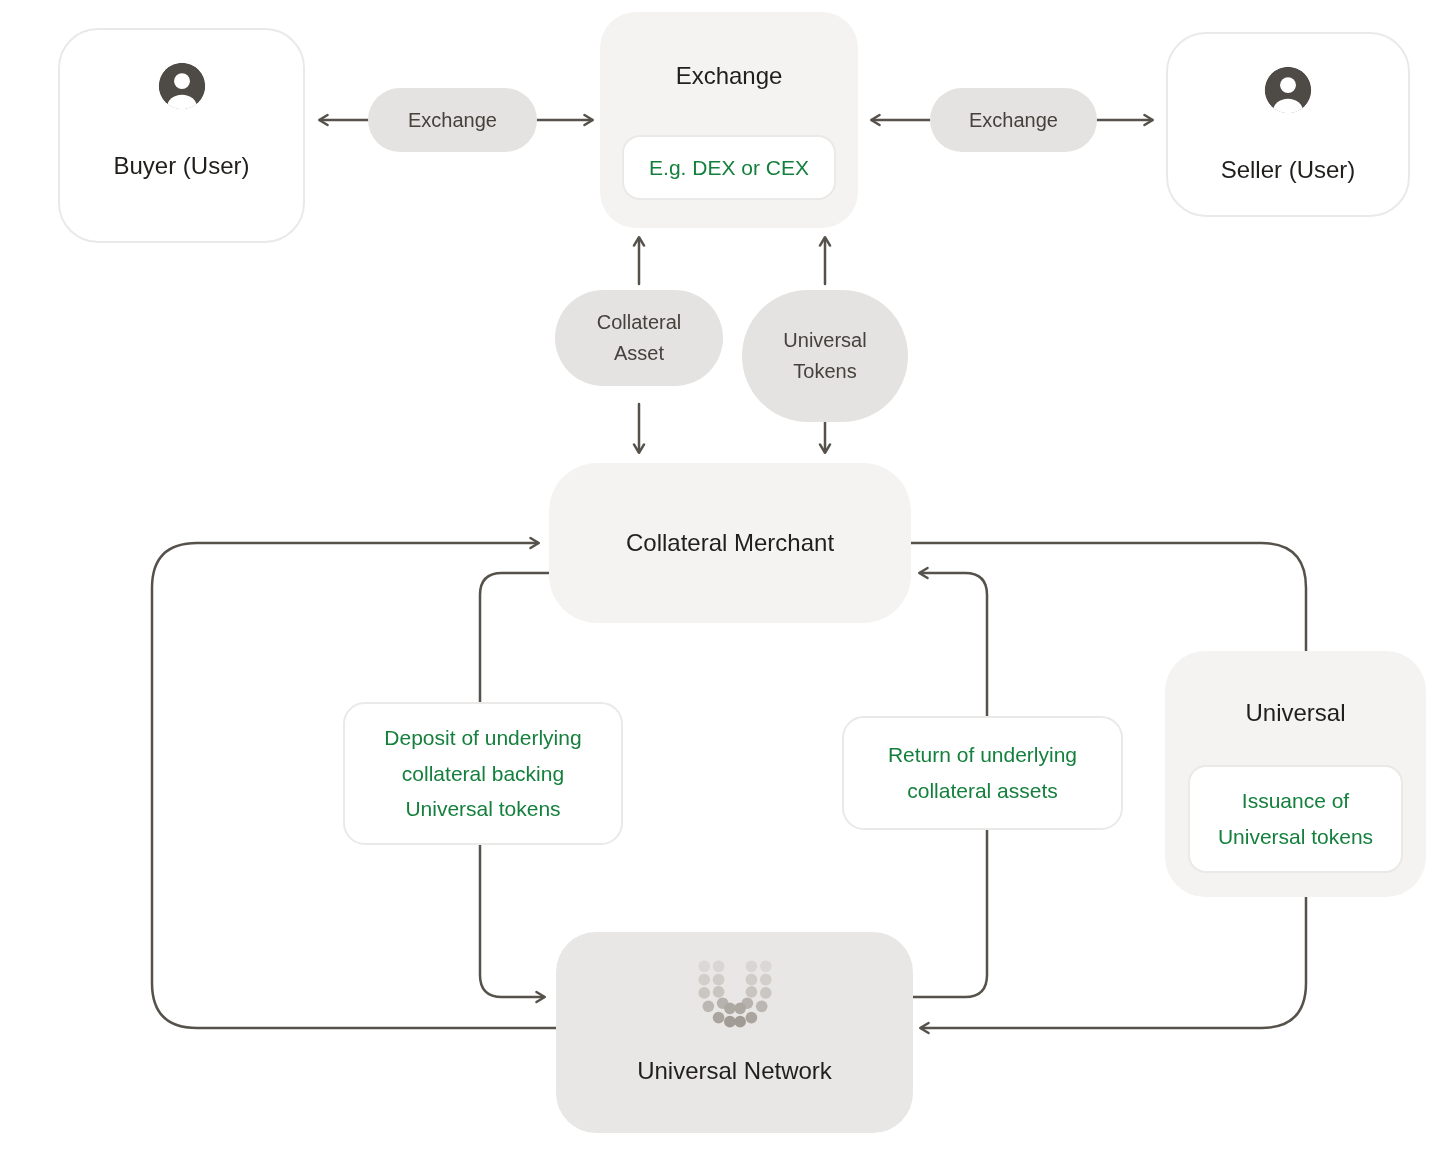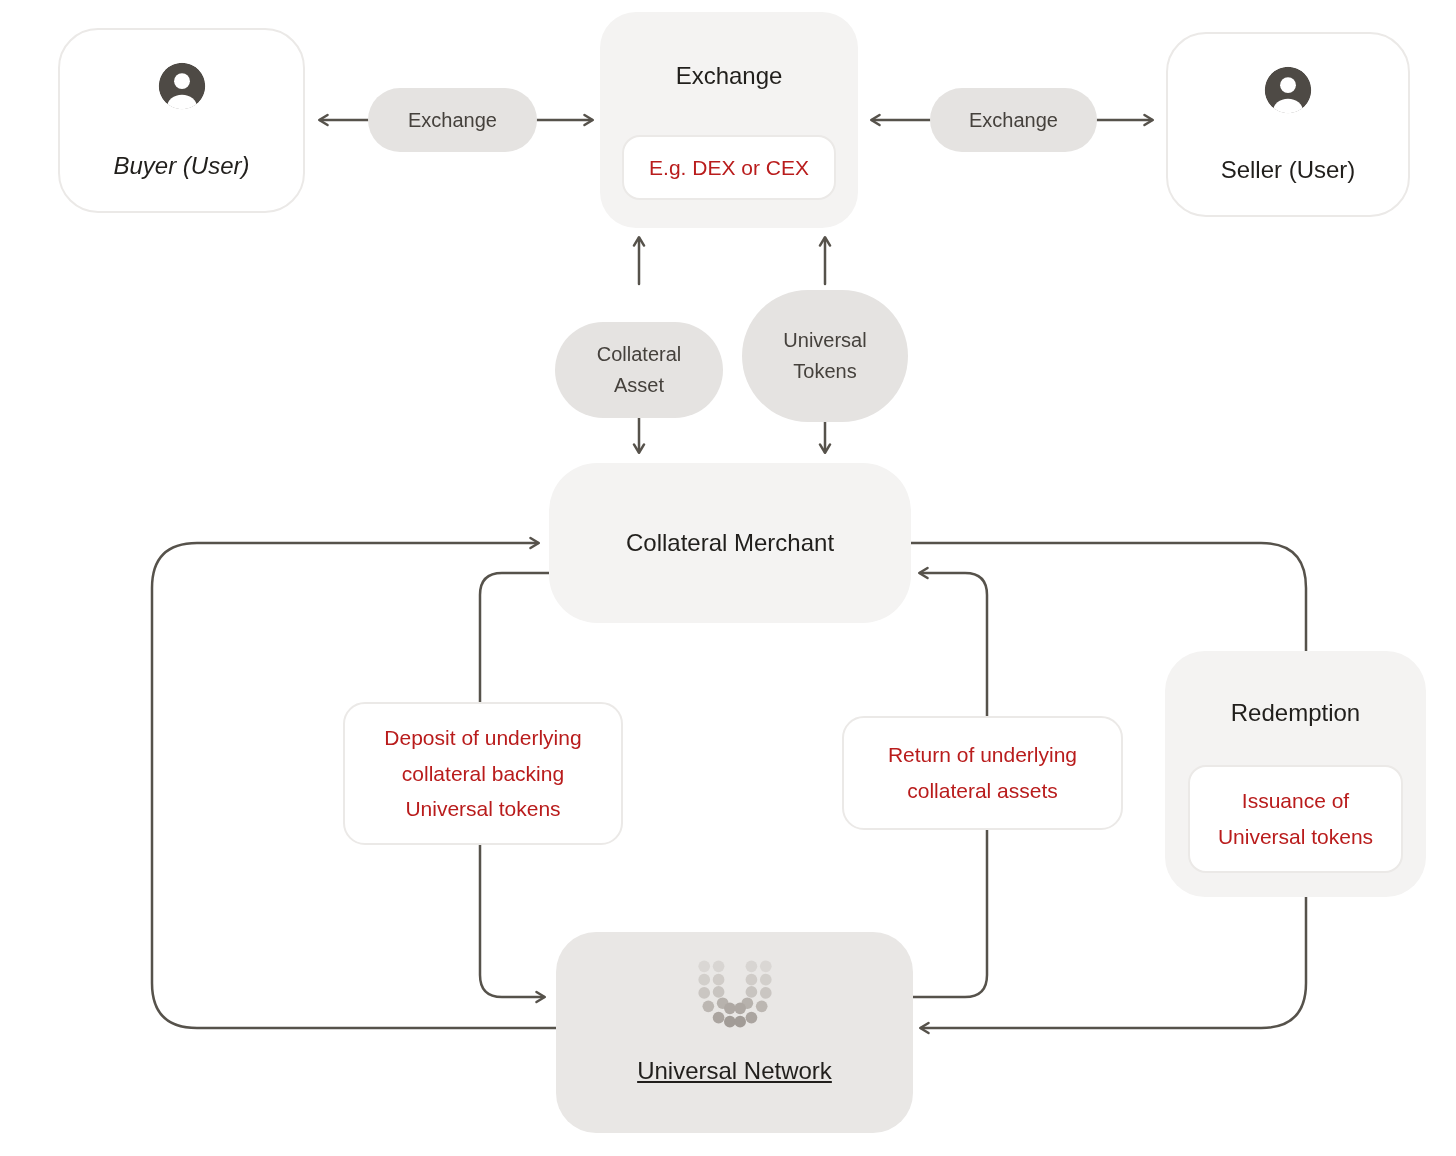--- a/index.html
+++ b/index.html
@@ -16,46 +16,46 @@
 
   
   .card-white{background:#ffffff;border:2px solid #ebe9e7;border-radius:40px;}
   .card-gray{background:#f4f3f2;border-radius:40px;}
   .pill{
     background:#e5e3e1;border-radius:999px;
     display:flex;align-items:center;justify-content:center;
     color:#45413c;font-size:20px;line-height:1.5;text-align:center;
   }
   .title{color:#211f1c;font-size:24px;font-weight:500;white-space:nowrap;text-align:center;}
-  .subtext{color:#b91c1c;font-size:21px;line-height:1.7;text-align:center;}
+  .subtext{color:#15803d;font-size:21px;line-height:1.7;text-align:center;}
   .subbox{
     position:absolute;background:#ffffff;border:2px solid #ebe9e7;border-radius:18px;
     display:flex;align-items:center;justify-content:center;box-sizing:border-box;
   }
   .notebox{
     background:#ffffff;border:2px solid #ebe9e7;border-radius:22px;
     display:flex;align-items:center;justify-content:center;z-index:3;
   }
 
   
-  .buyer-box{left:58px;top:28px;width:247px;height:185px;font-style:italic;}
+  .buyer-box{left:58px;top:28px;width:247px;height:215px;}
   .seller-box{left:1166px;top:32px;width:244px;height:185px;}
   .user-icon{position:absolute;left:50%;top:30px;transform:translateX(-50%);width:52px;height:52px;}
   .user-label{position:absolute;left:0;right:0;top:121px;line-height:30px;}
 
   .exchange-box{left:600px;top:12px;width:258px;height:216px;border-radius:36px;}
   .exchange-title{position:absolute;left:0;right:0;top:50px;line-height:28px;}
   .exchange-sub{left:22px;top:123px;width:214px;height:65px;}
   .exchange-sub .subtext{line-height:1.2;}
 
   .pill-exch-left{left:368px;top:88px;width:169px;height:64px;}
   .pill-exch-right{left:930px;top:88px;width:167px;height:64px;}
 
   
-  .pill-collateral{left:555px;top:290px;width:168px;height:96px;margin-top:32px;}
+  .pill-collateral{left:555px;top:290px;width:168px;height:96px;}
   .pill-tokens{left:742px;top:290px;width:166px;height:132px;}
   .pill-collateral,.pill-tokens{padding:0 30px;box-sizing:border-box;line-height:1.55;}
 
   .merchant-box{
     left:549px;top:463px;width:362px;height:160px;border-radius:48px;
     display:flex;align-items:center;justify-content:center;
   }
 
   
   .issuance-box{left:28px;top:650px;width:257px;height:247px;}
@@ -63,21 +63,21 @@
   .loop-title{position:absolute;left:0;right:0;top:48px;line-height:28px;}
   .issuance-sub{left:17px;top:115px;width:218px;height:108px;padding:0 20px;}
   .redemption-sub{left:23px;top:114px;width:215px;height:108px;padding:0 18px;}
 
   .deposit-note{left:343px;top:702px;width:280px;height:143px;padding:0 18px;}
   .return-note{left:842px;top:716px;width:281px;height:114px;padding:0 18px;}
 
   
   .network-box{left:556px;top:932px;width:357px;height:201px;background:#e9e7e5;border-radius:40px;}
   .network-logo{position:absolute;left:50%;top:26px;transform:translateX(-50%);width:78px;height:72px;}
-  .network-label{position:absolute;left:0;right:0;top:125px;line-height:28px;text-decoration:underline;}
+  .network-label{position:absolute;left:0;right:0;top:125px;line-height:28px;}
 
   .defs-hidden{position:absolute;width:0;height:0;overflow:hidden;}
 </style>
 </head>
 <body>
 
 <svg class="defs-hidden" aria-hidden="true">
   <defs>
     <clipPath id="uclip">
         <circle cx="24" cy="24" r="21.5"></circle>
@@ -184,21 +184,21 @@
 
   <div class="node notebox deposit-note">
     <span class="subtext">Deposit of underlying collateral backing Universal tokens</span>
   </div>
 
   <div class="node notebox return-note">
     <span class="subtext">Return of underlying collateral assets</span>
   </div>
 
   <div class="node card-gray redemption-box">
-    <div class="title loop-title">Redemption</div>
+    <div class="title loop-title">Universal</div>
     <div class="subbox redemption-sub">
       <span class="subtext">Issuance of Universal tokens</span>
     </div>
   </div>
 
   <div class="node network-box">
     <svg class="network-logo">
         <use href="#icon-ulogo"></use>
       </svg>
     <div class="title network-label">Universal Network</div>

